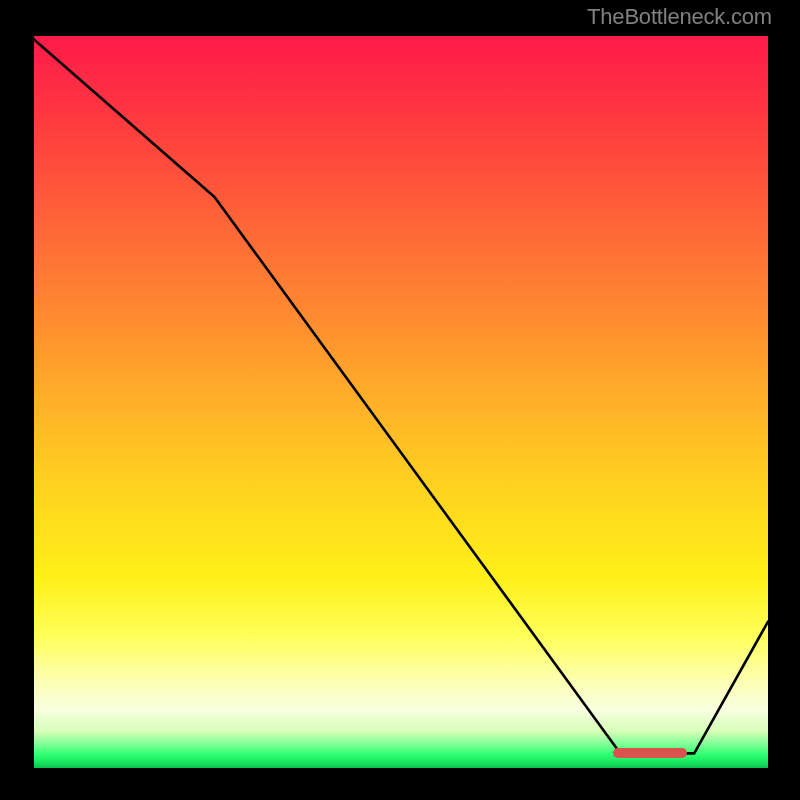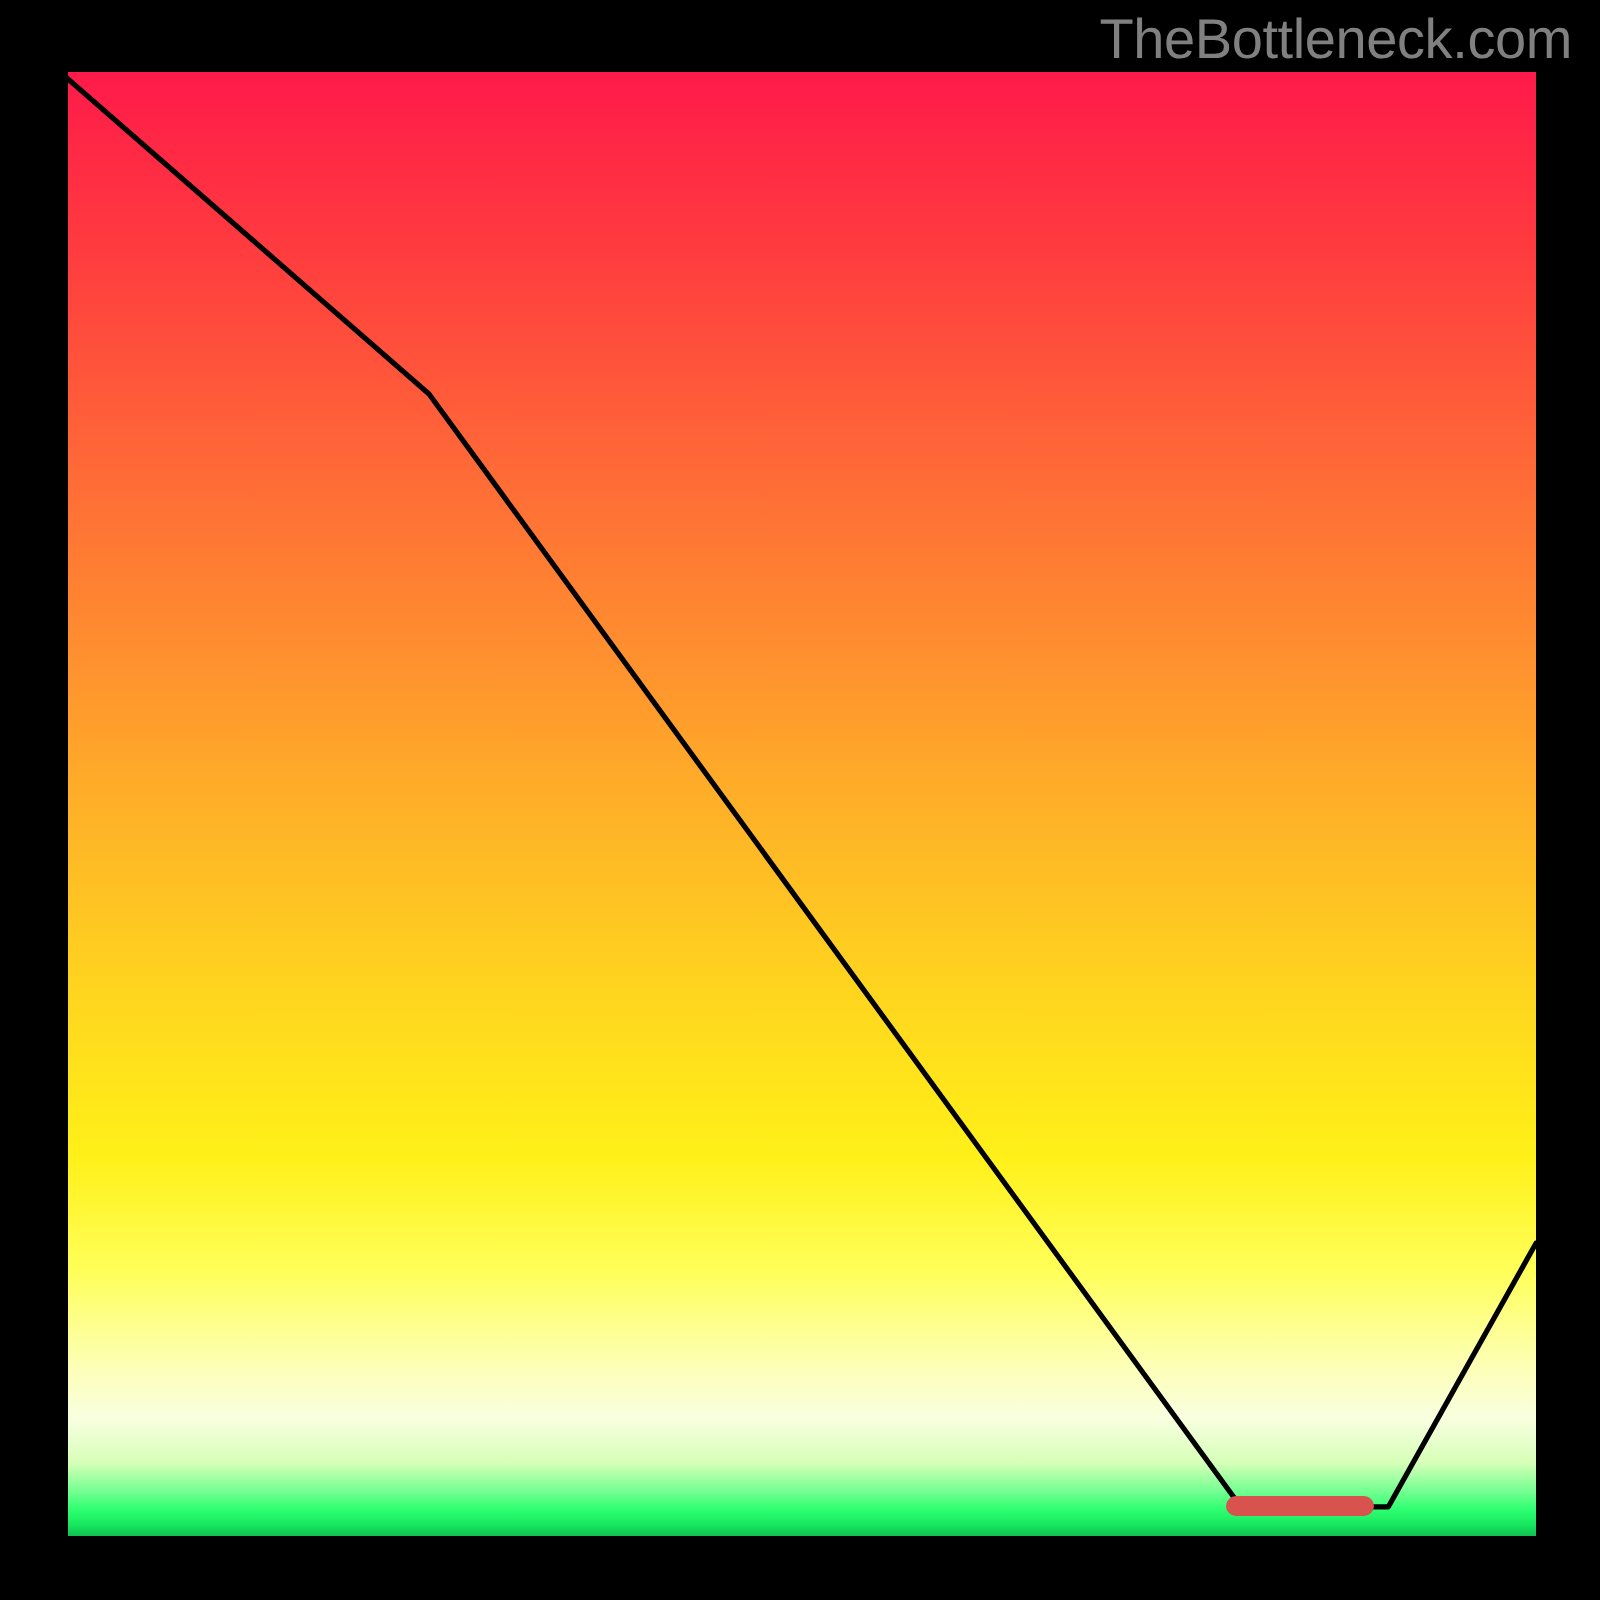--- a/index.html
+++ b/index.html
@@ -7,23 +7,23 @@
     width: 800px;
     height: 800px;
     background: #000;
     font-family: Arial, sans-serif;
     position: relative;
     overflow: hidden;
   }
   .attribution {
     position: absolute;
     top: 4px;
-    right: 14px;
+    right: 28px;
     color: #808080;
-    font-size: 28px;
+    font-size: 22px;
     font-weight: 400;
     letter-spacing: -0.2px;
     z-index: 10;
   }
   .plot-area {
     position: absolute;
     left: 30px;
     top: 36px;
     width: 738px;
     height: 732px;

